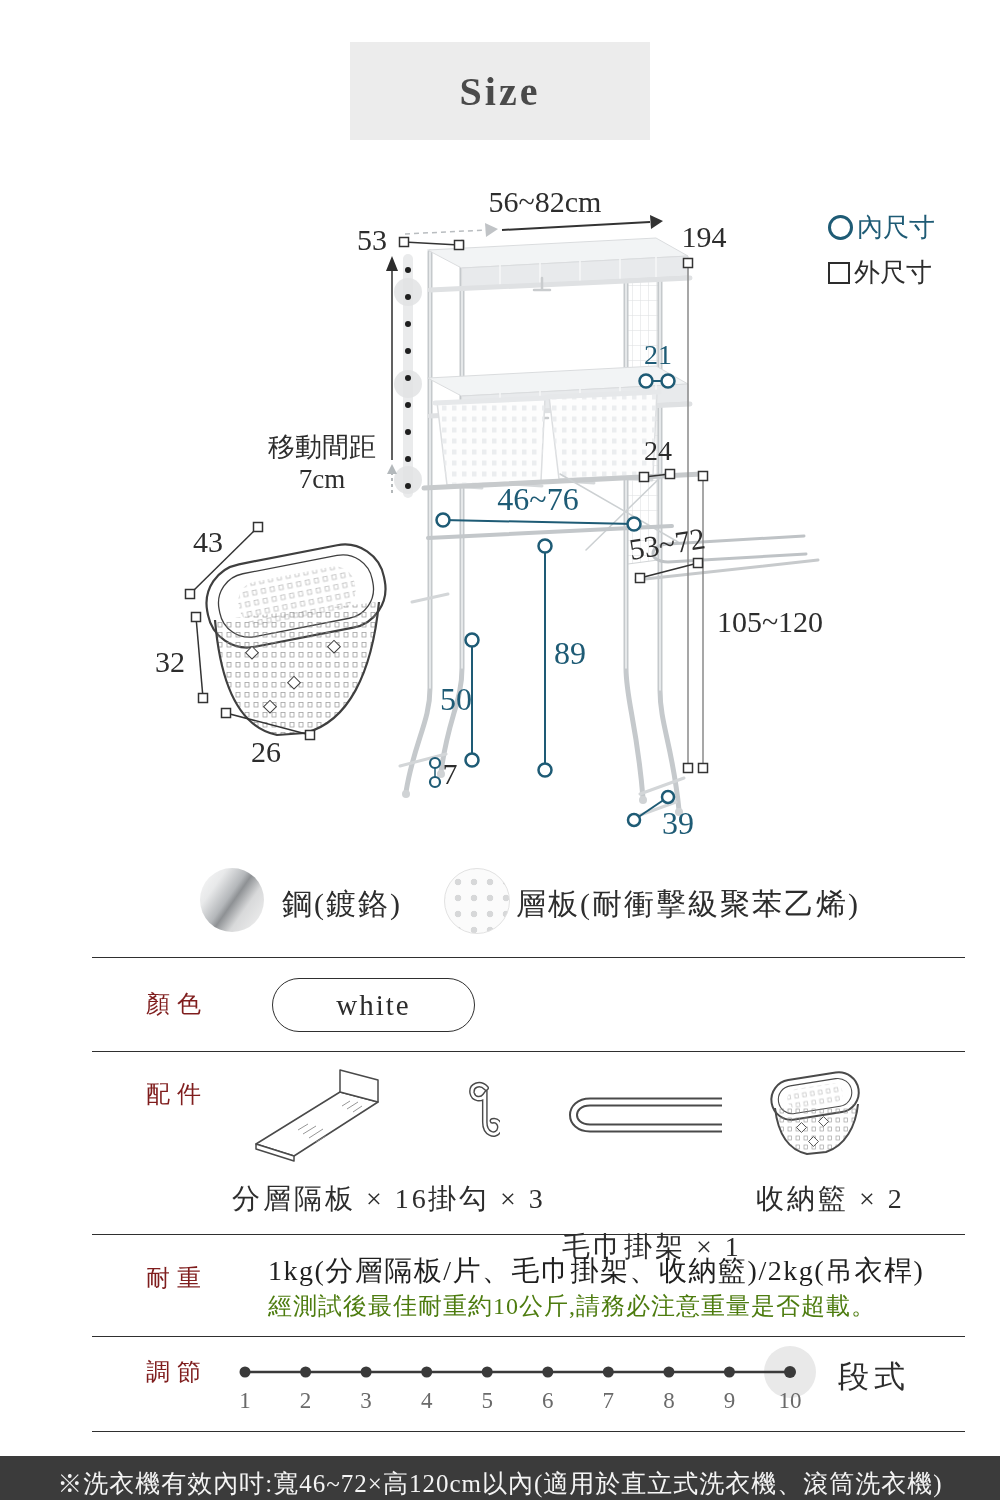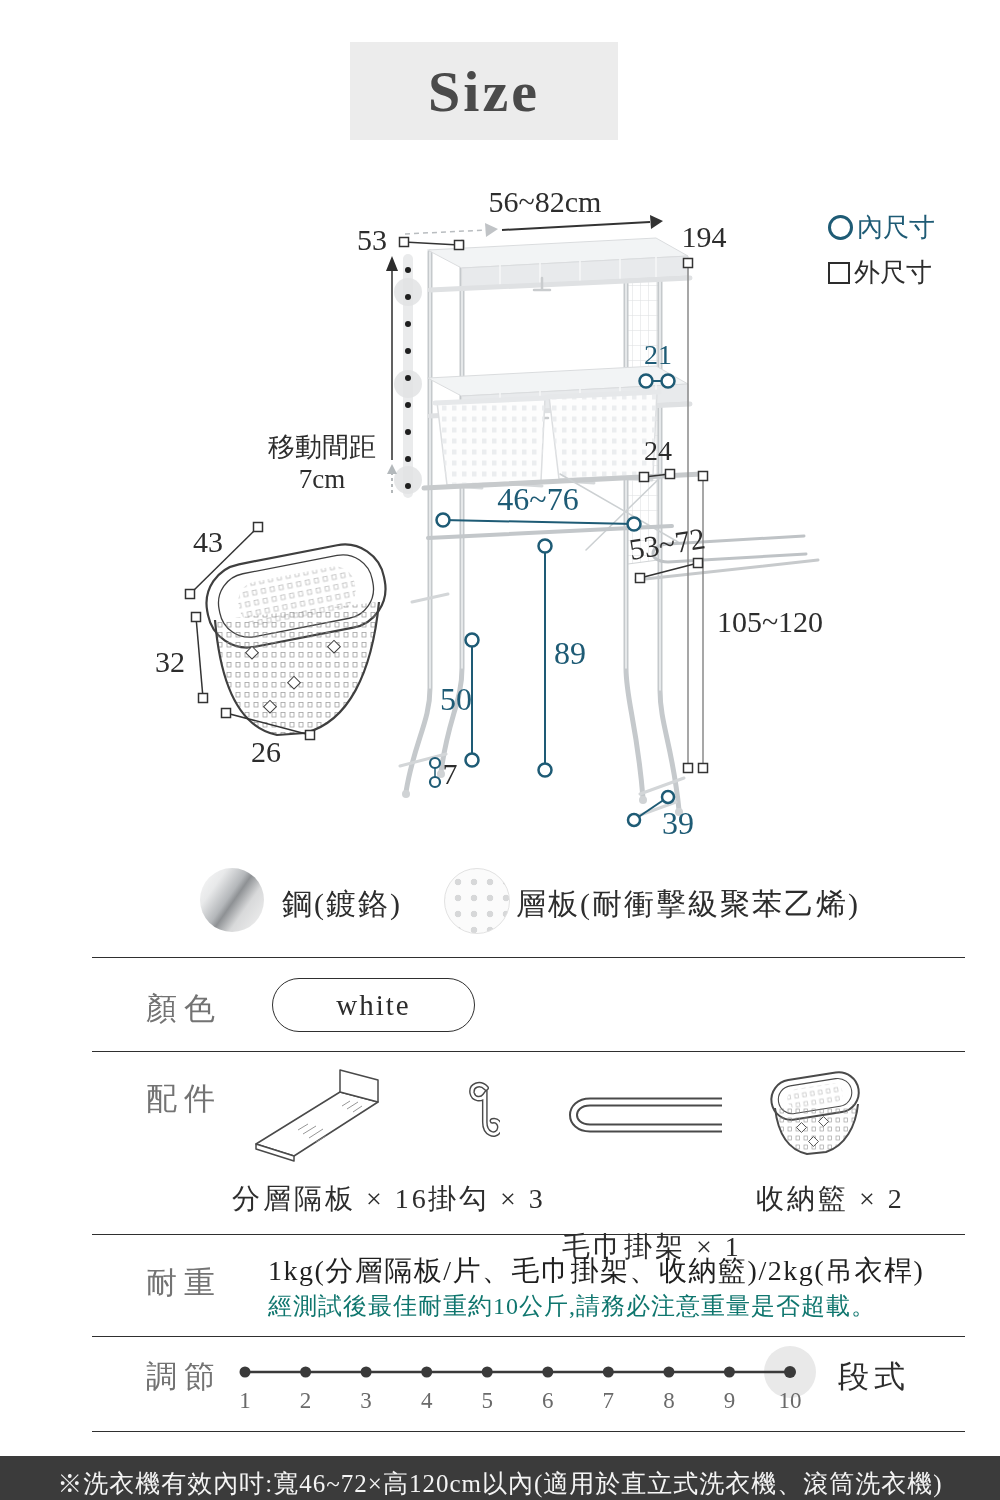--- a/index.html
+++ b/index.html
@@ -1,41 +1,41 @@
 <!DOCTYPE html>
 <html><head>
 <meta charset="utf-8">
 <style>
   html,body{margin:0;padding:0}
   body{
     width:1000px;height:1500px;position:relative;background:#ffffff;
     font-family:"Liberation Serif","DejaVu Serif",serif;color:#2d2d2d;overflow:hidden;
   }
   .abs{position:absolute}
-  .title-box{left:350px;top:42px;width:268px;height:98px;background:#ececec;
-    display:flex;align-items:center;justify-content:center;font-size:58px;font-weight:600;
+  .title-box{left:350px;top:42px;width:300px;height:98px;background:#ececec;
+    display:flex;align-items:center;justify-content:center;font-size:40px;font-weight:600;
     color:#4a4a4a;letter-spacing:3px}
   .legend{left:828px;top:210px;display:flex;flex-direction:column;gap:10px;font-size:26px}
   .legend-row{display:flex;align-items:center;gap:4px}
   .legend-circle{width:19px;height:19px;border:3px solid #1e5b75;border-radius:50%;flex:0 0 auto}
   .legend-square{width:18px;height:18px;border:2.5px solid #2d2d2d;flex:0 0 auto}
   .legend-inner{color:#1e5b75}
-  .sec-label{font-size:31px;letter-spacing:7px;color:#737373;white-space:nowrap}
+  .sec-label{font-size:24px;letter-spacing:7px;color:#7f1d1d;white-space:nowrap}
   .hr{left:92px;width:873px;border-top:1.6px solid #2f2f2f;height:0}
   .mat-label{font-size:30px;letter-spacing:2px;white-space:nowrap}
   .swatch{width:64px;height:64px;border-radius:50%}
   .swatch-steel{background:linear-gradient(125deg,#fafafa 0%,#e8e9ea 25%,#b4b7ba 45%,#8e9194 52%,#d8d9da 68%,#f4f4f4 100%)}
   .swatch-board{background-color:#fbfbfb;border:1px solid #e2e2e2;
     background-image:radial-gradient(#d7d8d9 3px, transparent 3.6px);
     background-size:16px 16px;background-position:5px 5px}
   .color-pill{left:272px;top:978px;width:201px;height:52px;border:1.6px solid #2f2f2f;border-radius:27px;
     display:flex;align-items:center;justify-content:center;font-size:29px;letter-spacing:2px}
   .acc-label{font-size:28px;letter-spacing:3px;white-space:nowrap}
   .load1{font-size:28px;letter-spacing:1.5px;white-space:nowrap;color:#1f1f1f}
-  .load2{font-size:24px;letter-spacing:1px;white-space:nowrap;color:#0f766e}
+  .load2{font-size:24px;letter-spacing:1px;white-space:nowrap;color:#4d7c0f}
   .unit-label{font-size:31px;letter-spacing:5px}
   .footer{left:0;top:1456px;width:1000px;height:44px;background:#3b3b3b;color:#f4f4f4;
     display:flex;align-items:flex-end;justify-content:center;font-size:25px;letter-spacing:1px;white-space:nowrap}
 </style>
 </head>
 <body>
 
 <div class="abs title-box">Size</div>
 
 <div class="abs legend">

